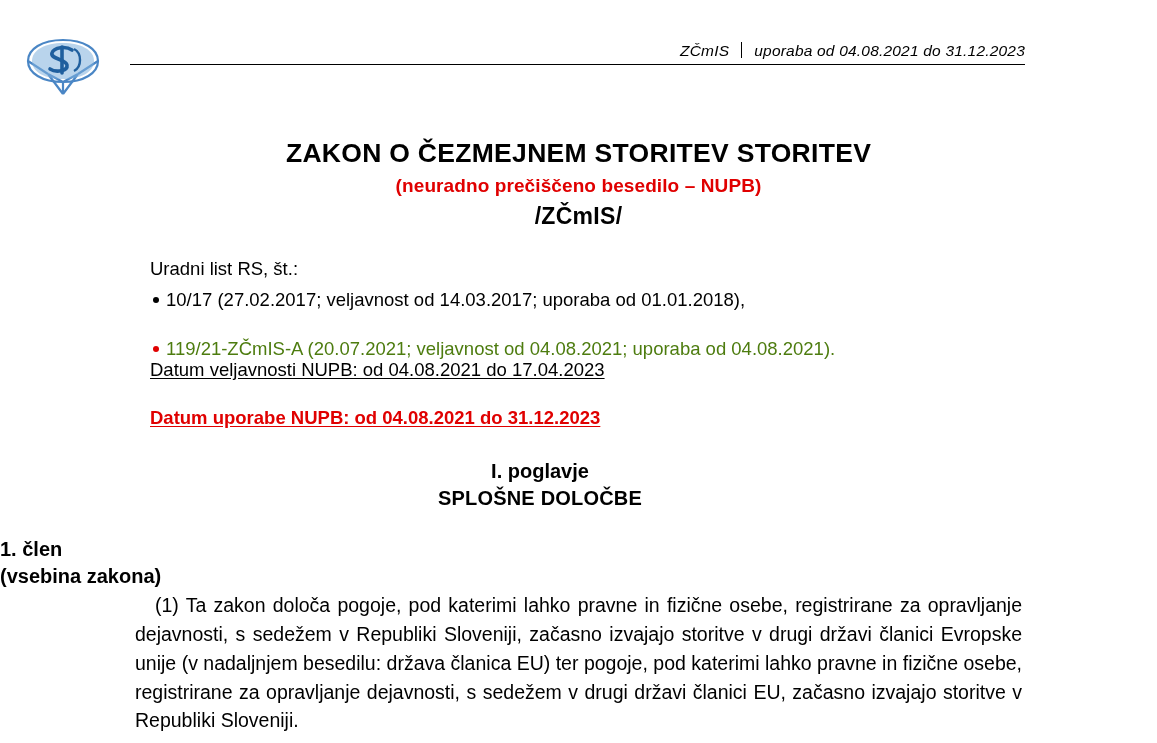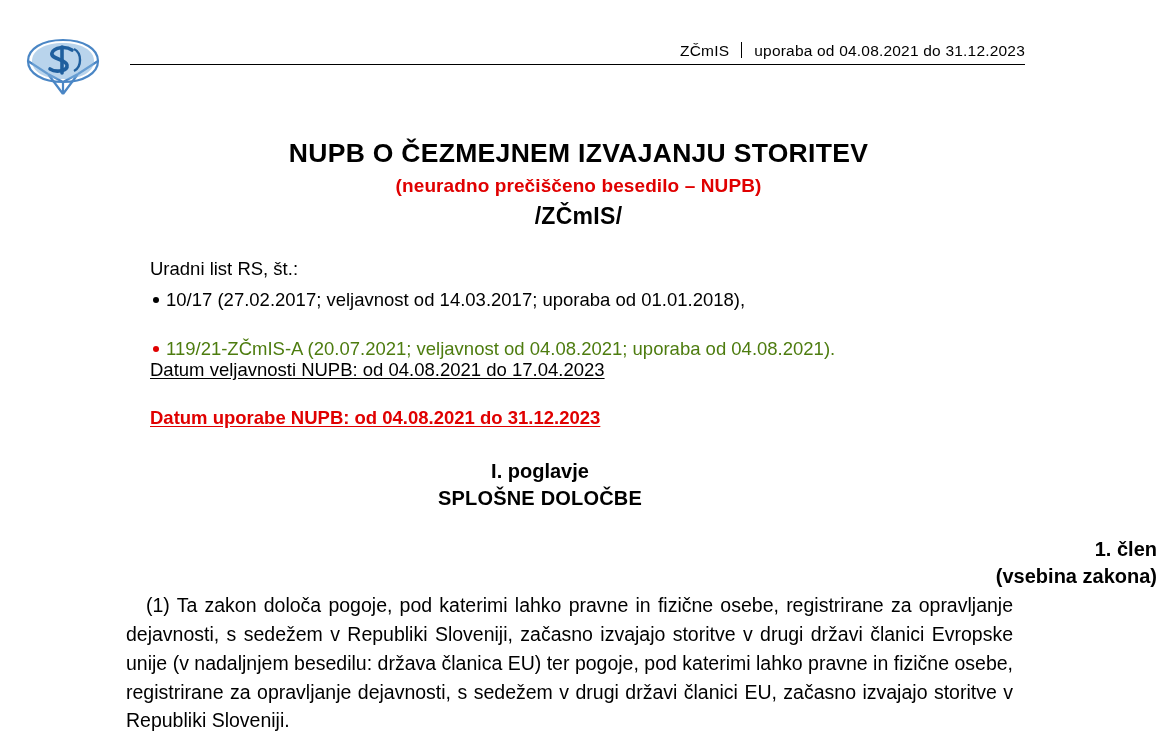--- a/index.html
+++ b/index.html
@@ -22,20 +22,21 @@
     height: 743px;
     box-sizing: border-box;
   }
 
   
   .header {
     position: absolute;
     top: 40px;
     left: 130px;
     width: 895px;
+    font-style: italic;
   }
   .header-line {
     display: flex;
     justify-content: flex-end;
     align-items: baseline;
     font-size: 15.5px;
     letter-spacing: 0.2px;
     padding-bottom: 4px;
   }
   .header-abbr {
@@ -166,36 +167,36 @@
     font-weight: bold;
     letter-spacing: 0.2px;
   }
 
   
   .article-block {
     position: absolute;
     top: 536px;
     left: 0;
     width: 1157px;
-    text-align: right;
+    text-align: left;
     font-size: 20px;
     line-height: 1.35;
   }
   .article-num {
     font-weight: bold;
   }
   .article-title {
     font-weight: bold;
   }
 
   
   .body-block {
     position: absolute;
     top: 591px;
-    left: 126px;
+    left: 135px;
     width: 887px;
     font-size: 19.5px;
     line-height: 1.48;
     text-align: justify;
   }
   .body-block p {
     margin: 0;
     text-indent: 20px;
   }
 </style>
@@ -227,21 +228,21 @@
   <div class="header">
     <div class="header-line">
       <span class="header-abbr">ZČmIS</span>
       <span class="header-sep"></span>
       <span class="header-validity">uporaba od 04.08.2021 do 31.12.2023</span>
     </div>
     <div class="header-rule"></div>
   </div>
 
   <div class="title-block">
-    <div class="doc-title">NUPB O ČEZMEJNEM IZVAJANJU STORITEV</div>
+    <div class="doc-title">ZAKON O ČEZMEJNEM STORITEV STORITEV</div>
     <div class="doc-subtitle">(neuradno prečiščeno besedilo – NUPB)</div>
     <div class="doc-abbrev">/ZČmIS/</div>
   </div>
 
   <div class="pub-block">
     <div class="pub-lead">Uradni list RS, št.:</div>
     <div class="pub-item">
       <span class="bullet"></span>
       <span>10/17 (27.02.2017; veljavnost od 14.03.2017; uporaba od 01.01.2018),</span>
     </div>

